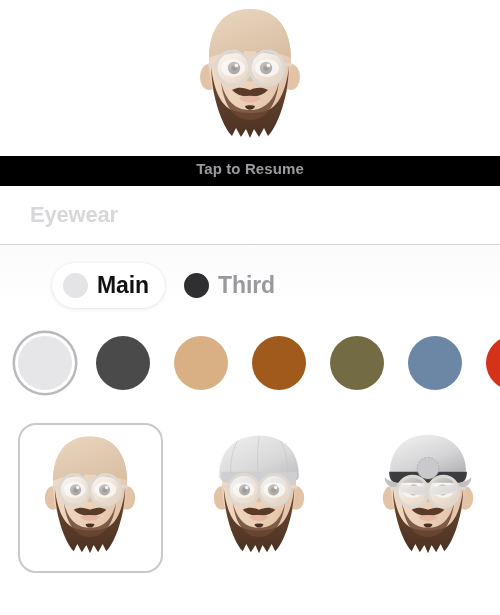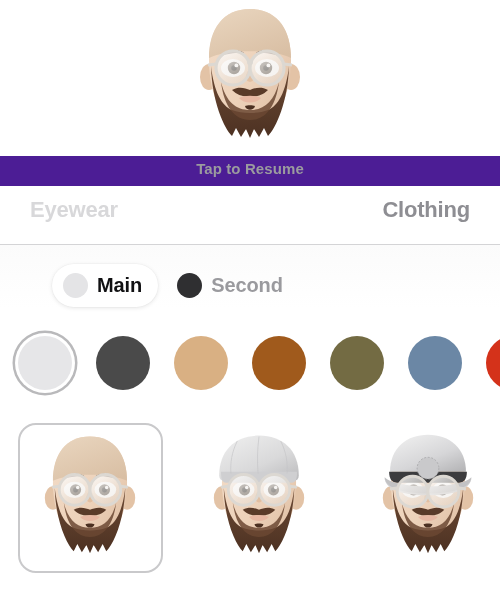--- a/index.html
+++ b/index.html
@@ -11,21 +11,21 @@
     overflow: hidden;
     background: #ffffff;
     font-family: "Liberation Sans", sans-serif;
     -webkit-font-smoothing: antialiased;
   }
 
   #app {
     position: relative;
     width: 500px;
     height: 567px;
-    background: #4c1d95;
+    background: #000000;
   }
 
   
   .preview-area {
     position: relative;
     height: 156px;
     display: flex;
     align-items: flex-start;
     justify-content: center;
     padding-top: 4px;
@@ -44,21 +44,21 @@
     letter-spacing: 0.1px;
     color: #9b9b9f;
     padding-top: 4px;
     height: 30px;
   }
 
   
   .tabbar {
     position: relative;
     display: flex;
-    align-items: center;
+    align-items: flex-end;
     justify-content: space-between;
     padding: 6px 30px 16px 30px;
     height: 58px;
     background: #ffffff;
   }
   .tab {
     font-size: 22px;
     font-weight: bold;
     letter-spacing: -0.2px;
     white-space: nowrap;
@@ -101,21 +101,21 @@
   .layer-chip.selected {
     background: #ffffff;
     box-shadow: 0 1px 4px rgba(0,0,0,0.10), 0 0 0 0.5px rgba(0,0,0,0.03);
   }
   .layer-dot {
     width: 25px; height: 25px;
     border-radius: 50%;
     flex: 0 0 25px;
   }
   .layer-label {
-    font-size: 20px;
+    font-size: 23px;
     font-weight: bold;
     letter-spacing: -0.1px;
   }
   .layer-chip.selected .layer-label { color: #111113; }
   .layer-chip:not(.selected) .layer-label { color: #9a9a9e; }
 
   
   .swatch-row {
     display: flex;
     align-items: center;
@@ -236,34 +236,33 @@
         </g>
         <path d="M56 59 C61 56 51 56 56 59 Z" fill="none" stroke="#dcd8d2" stroke-width="3"></path>
       </svg>
     </div>
   </div>
 
   <div class="resume-hint">Tap to Resume</div>
 
   <div class="tabbar">
     <div class="tab faded">Eyewear</div>
-    <div class="tab inactive">Clothing</div>
   </div>
   <div class="separator"></div>
 
   <div class="palette-section">
 
     <div class="layer-row">
       <div class="layer-chip selected">
         <span class="layer-dot" style="background:#e4e4e6"></span>
         <span class="layer-label">Main</span>
       </div>
       <div class="layer-chip">
         <span class="layer-dot" style="background:#2f2f31"></span>
-        <span class="layer-label">Second</span>
+        <span class="layer-label">Third</span>
       </div>
     </div>
 
     <div class="swatch-row">
       <div class="swatch selected" style="background:#e6e6e8"></div>
       <div class="swatch" style="background:#4a4a4a"></div>
       <div class="swatch" style="background:#d9b083"></div>
       <div class="swatch" style="background:#a05a1c"></div>
       <div class="swatch" style="background:#736b43"></div>
       <div class="swatch" style="background:#6b87a5"></div>

